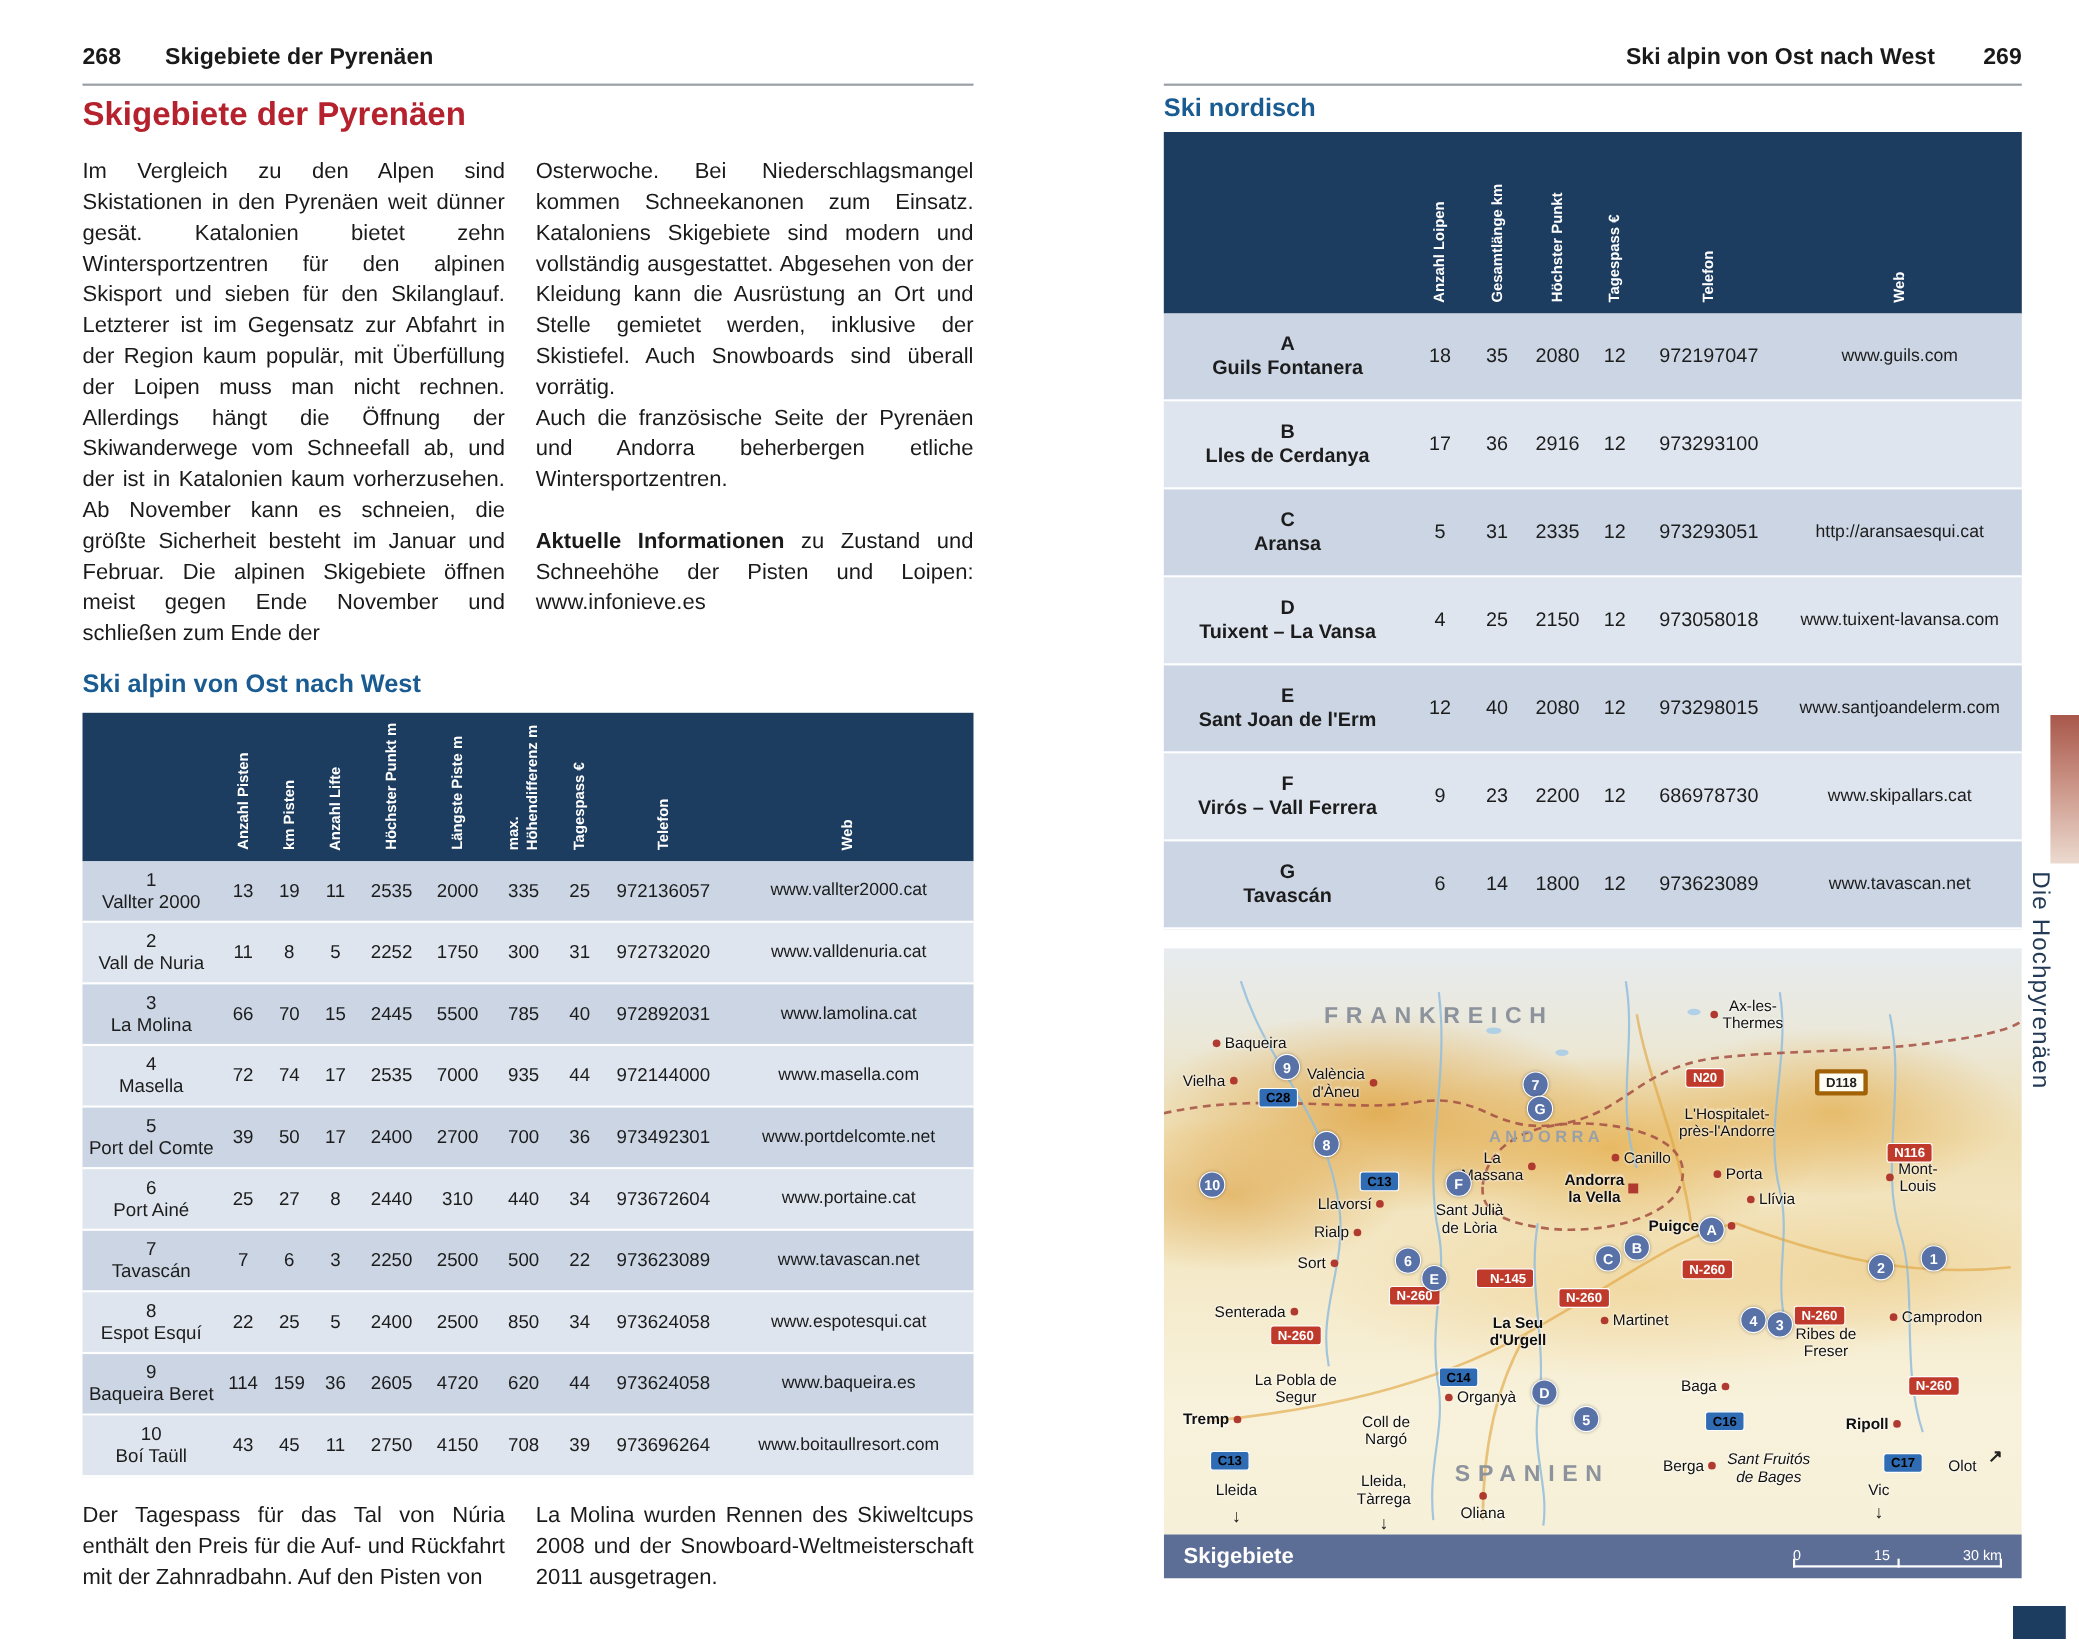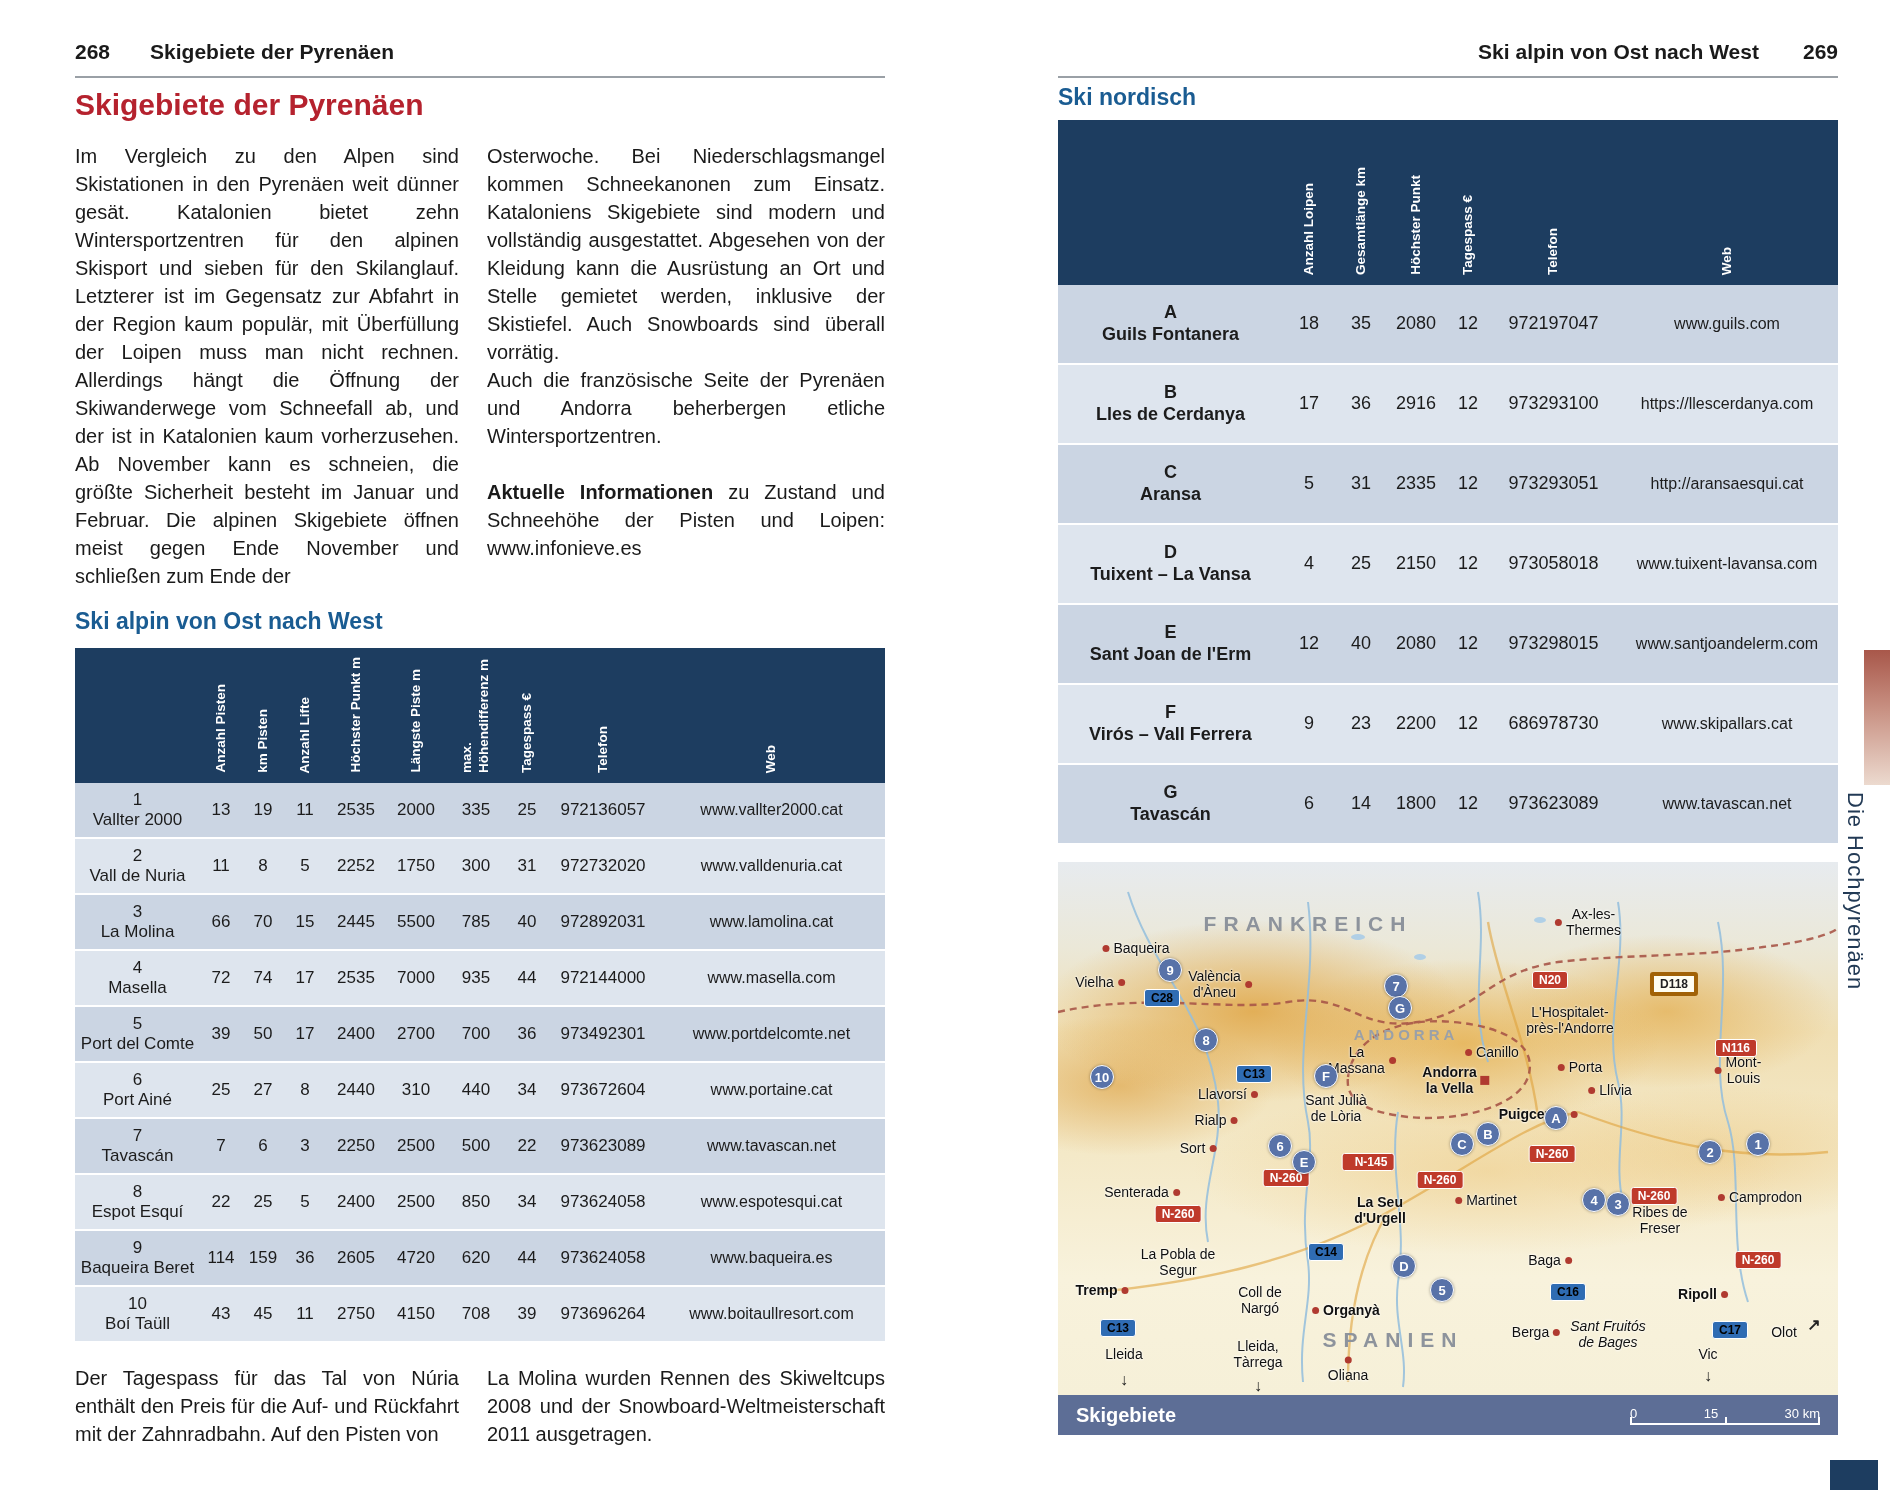--- a/index.html
+++ b/index.html
@@ -357,21 +357,20 @@
         <div class="t-row t2 alt">
           <div class="t-cell name">
             <div>B</div>
             <div>Lles de Cerdanya</div>
           </div>
           <div class="t-cell">17</div>
           <div class="t-cell">36</div>
           <div class="t-cell">2916</div>
           <div class="t-cell">12</div>
           <div class="t-cell">973293100</div>
-          <div class="t-cell small">https://llescerdanya.com</div>
         </div>
         <div class="t-row t2">
           <div class="t-cell name">
             <div>C</div>
             <div>Aransa</div>
           </div>
           <div class="t-cell">5</div>
           <div class="t-cell">31</div>
           <div class="t-cell">2335</div>
           <div class="t-cell">12</div>
@@ -469,21 +468,21 @@
 d'Àneu</span><span class="map-dot"></span></div>
         <div class="map-town" style="left: 170px; top: 232px;"><span>Llavorsí</span><span class="map-dot"></span></div>
         <div class="map-town" style="left: 158px; top: 258px;"><span>Rialp</span><span class="map-dot"></span></div>
         <div class="map-town" style="left: 140px; top: 286px;"><span>Sort</span><span class="map-dot"></span></div>
         <div class="map-town" style="left: 84px; top: 330px;"><span>Senterada</span><span class="map-dot"></span></div>
         <div class="map-town bold" style="left: 44px; top: 428px;"><span>Tremp</span><span class="map-dot"></span></div>
         <div class="map-town" style="left: 120px; top: 400px;"><span>La Pobla de
 Segur</span></div>
         <div class="map-town" style="left: 202px; top: 438px;"><span>Coll de
 Nargó</span></div>
-        <div class="map-town" style="left: 288px; top: 448px; font-weight: bold;"><span class="map-dot"></span><span>Organyà</span></div>
+        <div class="map-town" style="left: 288px; top: 408px;"><span class="map-dot"></span><span>Organyà</span></div>
         <div class="map-town" style="left: 290px; top: 508px; flex-direction: column;"><span class="map-dot"></span><span>Oliana</span></div>
         <div class="map-town" style="left: 304px; top: 198px;"><span>La
 Massana</span><span class="map-dot"></span></div>
         <div class="map-town" style="left: 278px; top: 246px;"><span>Sant Julià
 de Lòria</span></div>
         <div class="map-town bold" style="left: 398px; top: 218px;"><span>Andorra
 la Vella</span><span class="map-sq"></span></div>
         <div class="map-town" style="left: 434px; top: 190px;"><span class="map-dot"></span><span>Canillo</span></div>
         <div class="map-town" style="left: 522px; top: 205px;"><span class="map-dot"></span><span>Porta</span></div>
         <div class="map-town" style="left: 552px; top: 228px;"><span class="map-dot"></span><span>Llívia</span></div>

